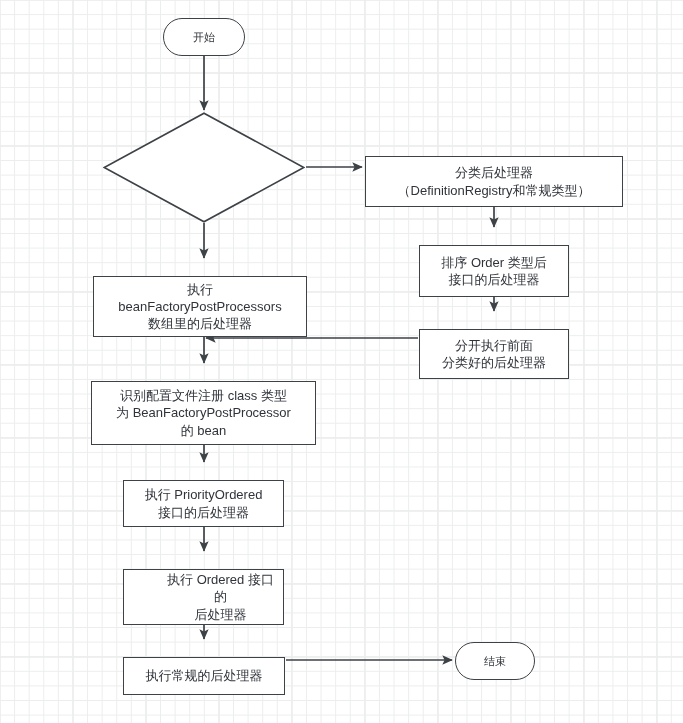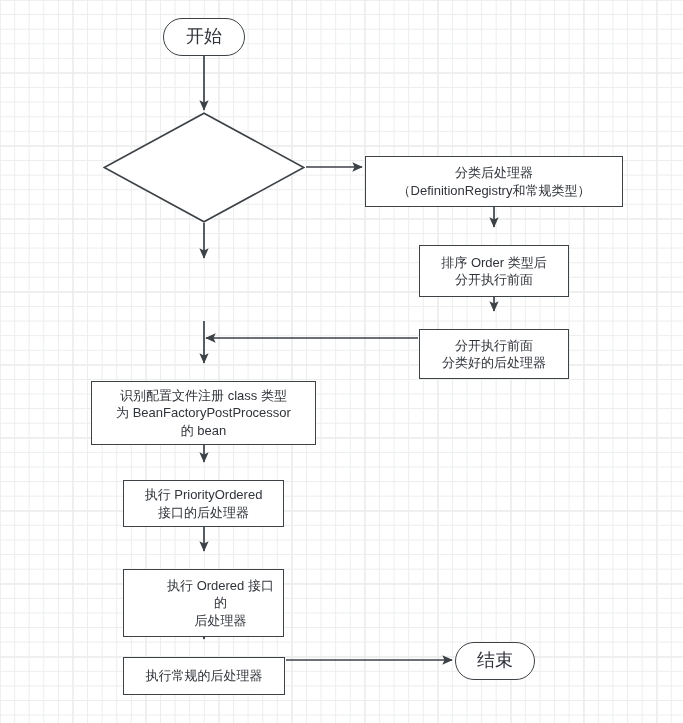--- a/index.html
+++ b/index.html
@@ -42,21 +42,21 @@
     justify-content: center;
     text-align: center;
     color: #30343a;
     background: #ffffff;
     border: 1.6px solid #3d4247;
     line-height: 1.32;
     white-space: pre-line;
   }
   .terminator {
     border-radius: 19px;
-    font-size: 18px;
+    font-size: 11px;
   }
   .process {
     font-size: 13px;
     padding: 2px 6px;
     margin-top: 16px;
   }
   .decision-wrap {
     position: absolute;
     display: flex;
     align-items: center;
@@ -130,41 +130,46 @@
     </svg>
   </div>
 
   <div class="node process" style="left:365px; top:140px; width:258px; height:51px;">
     <span>分类后处理器
 （DefinitionRegistry和常规类型）</span>
   </div>
 
   <div class="node process" style="left:419px; top:229px; width:150px; height:52px;">
     <span>排序 Order 类型后
-分开执行前面</span>
+接口的后处理器</span>
   </div>
 
   <div class="node process" style="left:419px; top:313px; width:150px; height:50px;">
     <span>分开执行前面
 分类好的后处理器</span>
   </div>
 
+  <div class="node process" style="left:93px; top:260px; width:214px; height:61px;">
+    <span>执行
+beanFactoryPostProcessors
+数组里的后处理器</span>
+  </div>
 
   <div class="node process" style="left:91px; top:365px; width:225px; height:64px;">
     <span>识别配置文件注册  class 类型
 为 BeanFactoryPostProcessor
 的 bean</span>
   </div>
 
   <div class="node process" style="left:123px; top:464px; width:161px; height:47px;">
     <span>执行 PriorityOrdered
 接口的后处理器</span>
   </div>
 
-  <div class="node process" style="left:123px; top:553px; width:161px; height:68px;padding-left:40px;">
+  <div class="node process" style="left:123px; top:553px; width:161px; height:56px;padding-left:40px;">
     <span>执行 Ordered 接口的
 后处理器</span>
   </div>
 
   <div class="node process" style="left:123px; top:641px; width:162px; height:38px;">
     <span>执行常规的后处理器</span>
   </div>
 
   <div class="node terminator" style="left:455px; top:642px; width:80px; height:38px;">
     <span>结束</span>

